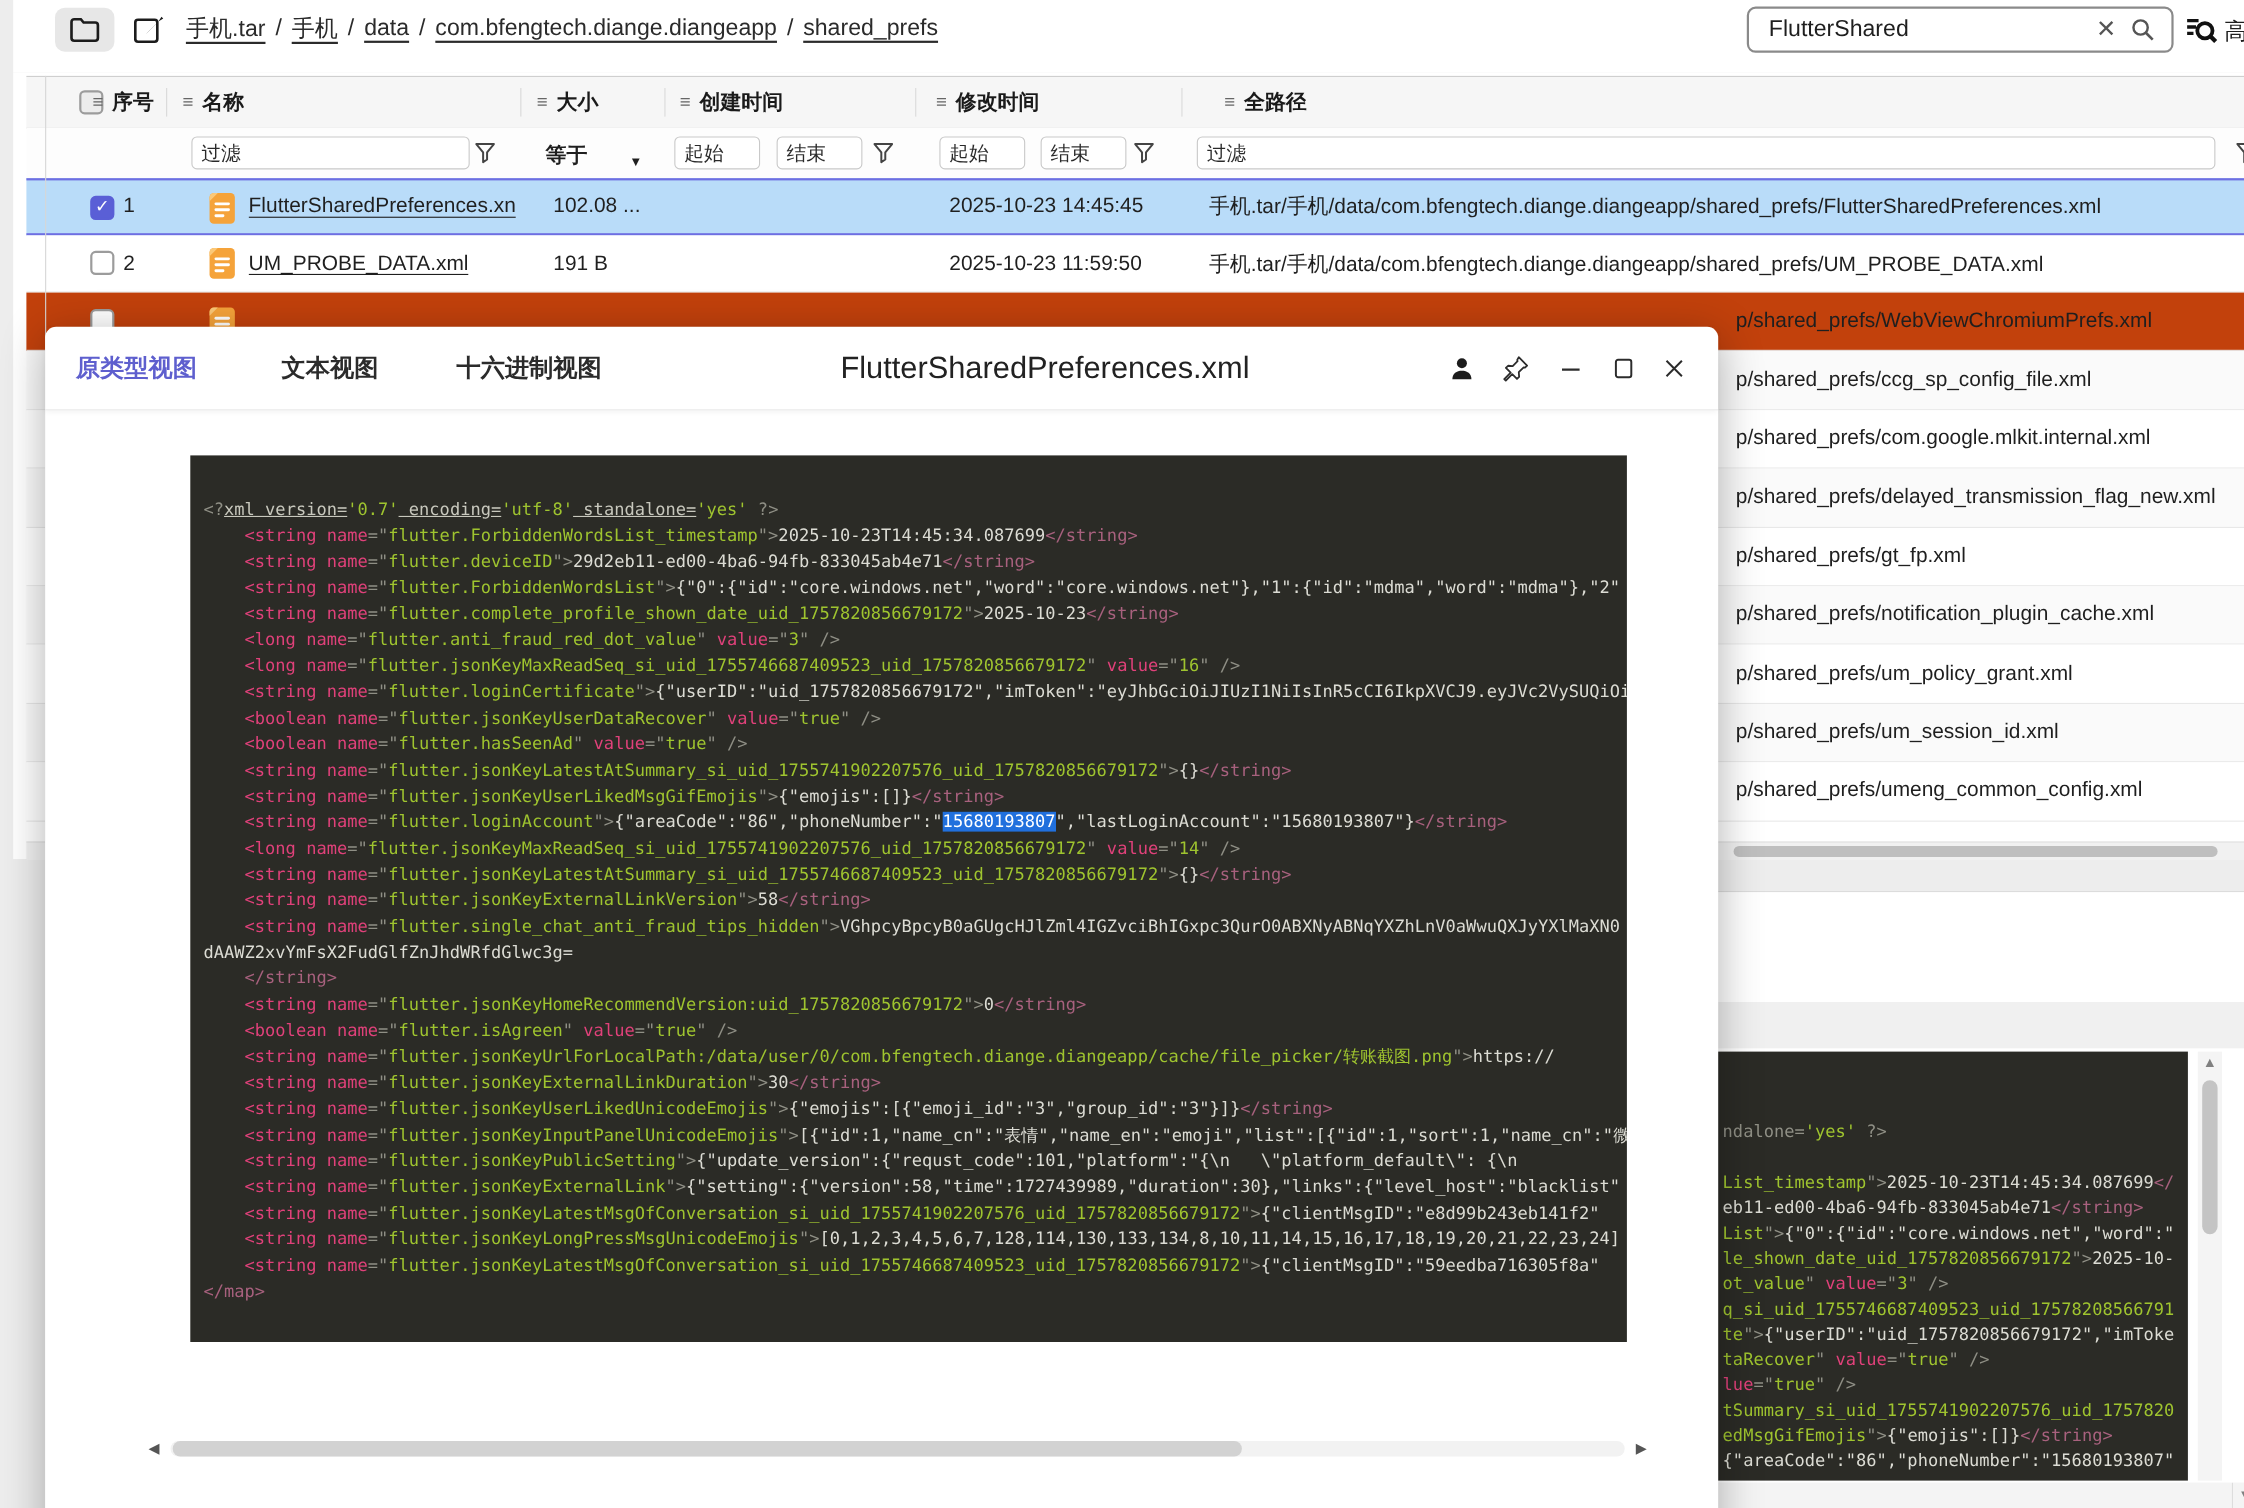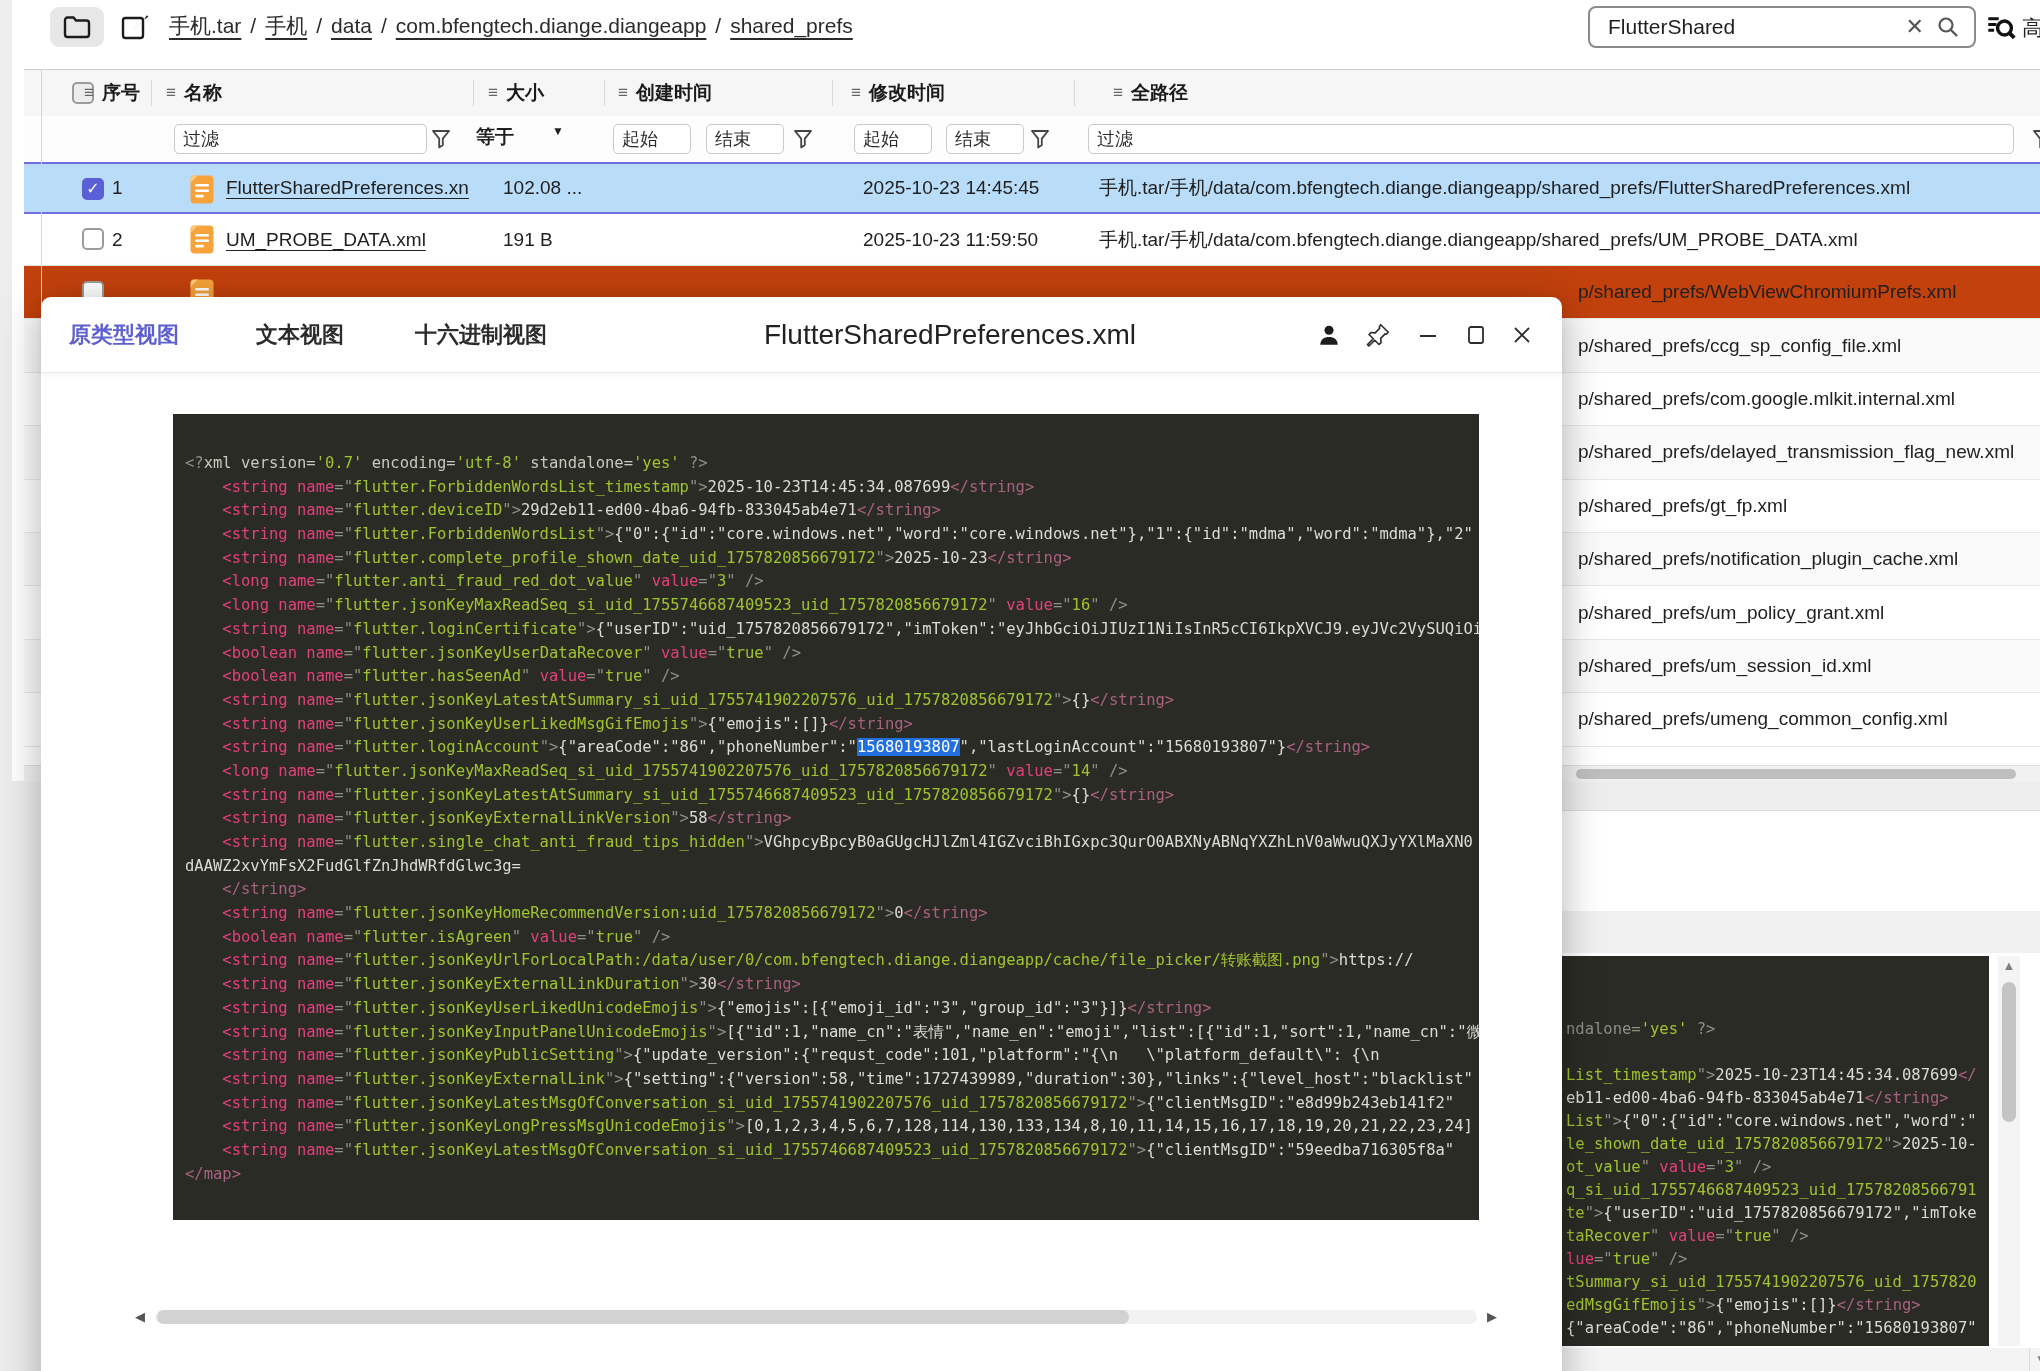--- a/index.html
+++ b/index.html
@@ -30,21 +30,21 @@
   #thead{left:0;top:3px;width:2040px;height:46px;background:#f6f6f6;border-top:1px solid #cfcfcf;border-bottom:1px solid #d9d9d9;}
   .hcell{position:absolute;top:0;height:46px;display:flex;align-items:center;font-size:19px;font-weight:600;color:#1a1a1a;}
   .hmenu{color:#666;margin-right:8px;font-size:17px;font-weight:400;}
   .vsep{position:absolute;top:10px;width:1px;height:26px;background:#d9d9d9;}
   #tfilter{left:0;top:50px;width:2040px;height:46px;background:#fdfdfd;border-bottom:1px solid #e2e2e2;}
   .fin{position:absolute;top:8px;height:30px;border:1px solid #c9c9c9;border-radius:5px;background:#fff;
        font-size:18px;padding:0 8px;box-sizing:border-box;outline:none;color:#333;
        font-family:"Liberation Sans","DejaVu Sans",sans-serif;}
   .fin::placeholder{color:#1f1f1f;opacity:.95;}
   .funnel{position:absolute;top:13px;}
-  #size-op{position:absolute;left:452px;top:8px;height:30px;display:flex;align-items:flex-start;font-size:19px;font-weight:600;}
+  #size-op{position:absolute;left:472px;top:8px;height:30px;display:flex;align-items:flex-end;font-size:19px;font-weight:600;}
   #size-caret{margin-left:38px;font-size:12px;}
   #rows-layer{left:0;top:96px;width:2040px;height:651px;}
   .frow{position:absolute;left:0;width:2040px;box-sizing:border-box;background:#fff;}
   .frow.sel{background:#b9dcf9;border-top:2px solid #6e6ee2;border-bottom:2px solid #6e6ee2;}
   .frow .cell{position:absolute;top:0;height:100%;display:flex;align-items:center;font-size:19px;color:#1f1f1f;white-space:nowrap;}
   .cb{position:absolute;left:58px;width:22px;height:22px;border:2px solid #9c9c9c;border-radius:5px;
       box-sizing:border-box;background:#fff;}
   .cb.on{background:#5a5fd6;border-color:#5a5fd6;color:#fff;font-size:16px;line-height:18px;text-align:center;}
   .docicon{position:absolute;left:166px;width:24px;height:29px;}
   .fname{color:#1b7fd8;text-decoration:underline;text-underline-offset:4px;overflow:hidden;white-space:nowrap;cursor:pointer;}
@@ -85,21 +85,21 @@
   #dlg-hscroll{position:absolute;left:88px;top:1010px;width:1374px;height:20px;}
   #dlg-hscroll .track{position:absolute;left:26px;top:3px;right:26px;height:14px;background:#f2f2f2;border-radius:7px;}
   #dlg-hscroll .thumb{position:absolute;left:28px;top:3px;width:972px;height:14px;background:#d2d2d2;border-radius:7px;}
   #dlg-hscroll .arr{position:absolute;top:2px;font-size:13px;color:#555;}
 
   
   .cl,.rl{white-space:pre;font-family:"DejaVu Sans Mono","Liberation Mono",monospace;font-size:15.5px;}
   .cl{height:23.7px;line-height:23.7px;}
   .rl{height:23px;line-height:23px;}
   .sp{color:#8f8f85;} 
-  .sd{color:#c8c8bd;} 
+  .sd{color:#c8c8bd;text-decoration:underline;} 
   .st{color:#e0417a;} 
   .sv{color:#9fc42f;} 
   .sx{color:#dcdcd4;} 
   .sc{color:#a8617e;} 
   .ss{color:#fff;background:#2170dd;} 
 
   svg{display:block;}
 </style>
 </head>
 <body>

